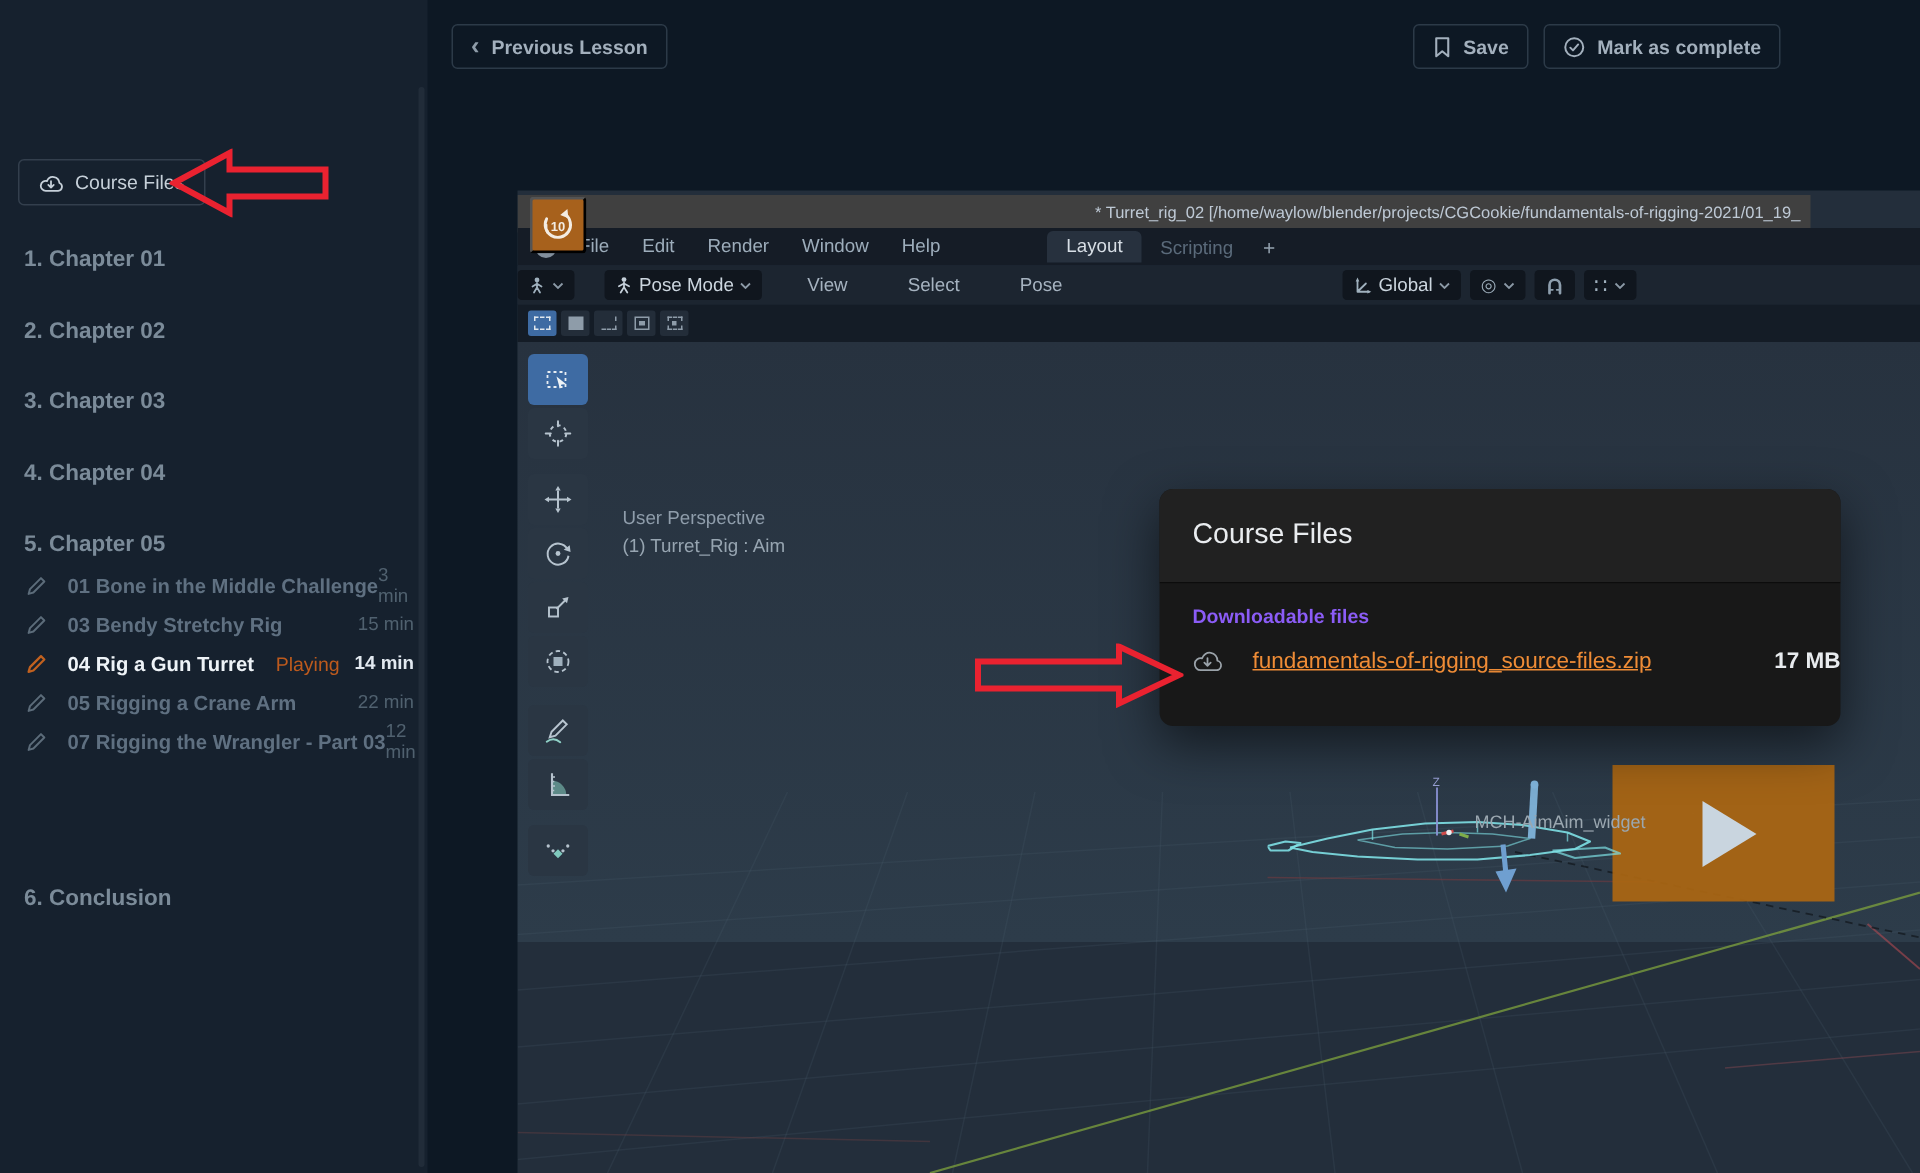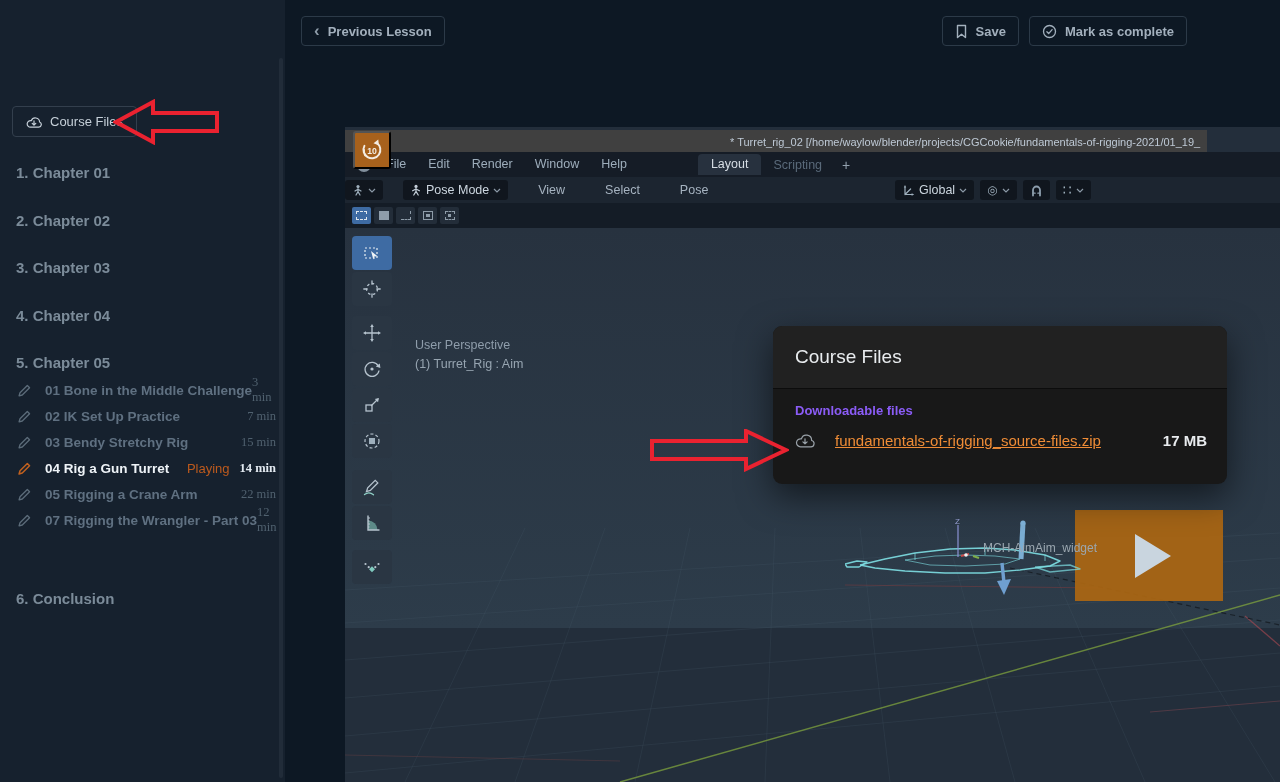--- a/index.html
+++ b/index.html
@@ -21,21 +21,21 @@
   .course-kicker { font-size:11px; font-weight:bold; letter-spacing:.6px; color:#b06a2c; margin-top:2px; }
   .course-title { font-size:15px; line-height:19px; font-weight:bold; color:#dde5ec; margin-top:4px; width:186px; }
   .course-files-btn { position:absolute; left:12px; top:106px; height:31px; display:inline-flex; align-items:center; gap:8px; padding:0 13px; border:1px solid #333f4d; border-radius:4px; color:#c6d0d9; font-size:13px; background:transparent; cursor:pointer; }
   .course-files-btn svg { flex:none; }
   .chapter { position:absolute; left:16px; font-size:15px; font-weight:bold; color:#7b8b99; cursor:pointer; }
   .lessons { position:absolute; left:0; top:377px; width:285px; }
   .lesson { height:26px; display:flex; align-items:center; padding:0 9px 0 17px; cursor:pointer; }
   .lesson .lico { width:15px; height:15px; color:#5c6c7a; flex:none; display:flex; }
   .lesson .ltitle { margin-left:13px; font-size:13.5px; font-weight:bold; color:#5f7081; white-space:nowrap; }
   .lesson .lstatus { margin-left:auto; font-size:13px; color:#bd5a1d; }
-  .lesson .ldur { margin-left:auto; font-size:12.5px; color:#50616f;font-family:Liberation Serif, serif; }
+  .lesson .ldur { margin-left:auto; font-size:12.5px; color:#50616f; }
   .lesson .lstatus + .ldur { margin-left:10px; }
   .lesson.active .lico { color:#c1611f; }
   .lesson.active .ltitle { color:#eef3f7; }
   .lesson.active .ldur { color:#e2e9f0; font-weight:bold; }
   .conclusion { position:absolute; left:16px; top:590px; font-size:15px; font-weight:bold; color:#7b8b99; cursor:pointer; }
 
   
   .btn-outline { display:inline-flex; align-items:center; gap:8px; height:30px; padding:0 12px; border:1px solid #2c3a48; border-radius:4px; color:#a3b0bd; font-size:13px; font-weight:600; background:transparent; cursor:pointer; white-space:nowrap; }
   .prev-btn { position:absolute; left:301px; top:16px; }
   .prev-btn .chev { font-size:17px; line-height:1; margin-top:-2px; color:#8e9ca9; }
@@ -83,21 +83,21 @@
   .rewind-btn { position:absolute; left:8px; top:4px; width:38px; height:38px; background:#a7611c; border-radius:3px; z-index:8; display:flex; align-items:center; justify-content:center; cursor:pointer; }
   .rig-svg { position:absolute; left:500px; top:388px; z-index:6; pointer-events:none; }
   .grid-svg { position:absolute; left:0; top:101px; pointer-events:none; }
 
   
   .modal { position:absolute; left:773px; top:326px; width:454px; height:158px; border-radius:9px; background:#181818; box-shadow:0 12px 34px rgba(0,0,0,.55); z-index:30; }
   .modal-head { height:63px; background:#212121; border-radius:9px 9px 0 0; border-bottom:1px solid #0c0c0c; display:flex; align-items:center; padding-left:22px; }
   .modal-title { font-size:19px; color:#e9ecef; }
   .modal-body { padding:14px 0 0 22px; }
   .dl-heading { font-size:13px; font-weight:bold; color:#8b5cf6; }
-  .file-row { display:flex; align-items:center; margin-top:14px; padding-right:20px; }
+  .file-row { display:flex; align-items:center; margin-top:14px; }
   .file-ico { color:#9aa2a9; display:flex; flex:none; }
   .file-link { margin-left:20px; font-size:15px; color:#ef8c36; text-decoration:underline; cursor:pointer; }
   .file-size { margin-left:auto; font-size:15px; font-weight:600; color:#e8ebee; }
 
   
   .arrow { position:absolute; z-index:50; pointer-events:none; }
   .arrow1 { left:113px; top:99px; }
   .arrow2 { left:649px; top:429px; }
 
   svg { display:block; }
@@ -125,29 +125,20 @@
 
     <div class="lessons">
       <div class="lesson">
         <span class="lico">
             <svg width="15" height="15" viewBox="0 0 16 16" fill="none" stroke="currentColor" stroke-width="1.4" stroke-linejoin="round">
               <path d="M2.2 13.8l1-3.4 7.8-7.8 2.4 2.4-7.8 7.8-3.4 1z"></path>
             </svg>
           </span>
         <span class="ltitle">01 Bone in the Middle Challenge</span>
         <span class="ldur">3 min</span>
-      </div>
-      <div class="lesson">
-        <span class="lico">
-            <svg width="15" height="15" viewBox="0 0 16 16" fill="none" stroke="currentColor" stroke-width="1.4" stroke-linejoin="round">
-              <path d="M2.2 13.8l1-3.4 7.8-7.8 2.4 2.4-7.8 7.8-3.4 1z"></path>
-            </svg>
-          </span>
-        <span class="ltitle">02 IK Set Up Practice</span>
-        <span class="ldur">7 min</span>
       </div>
       <div class="lesson">
         <span class="lico">
             <svg width="15" height="15" viewBox="0 0 16 16" fill="none" stroke="currentColor" stroke-width="1.4" stroke-linejoin="round">
               <path d="M2.2 13.8l1-3.4 7.8-7.8 2.4 2.4-7.8 7.8-3.4 1z"></path>
             </svg>
           </span>
         <span class="ltitle">03 Bendy Stretchy Rig</span>
         <span class="ldur">15 min</span>
       </div>

